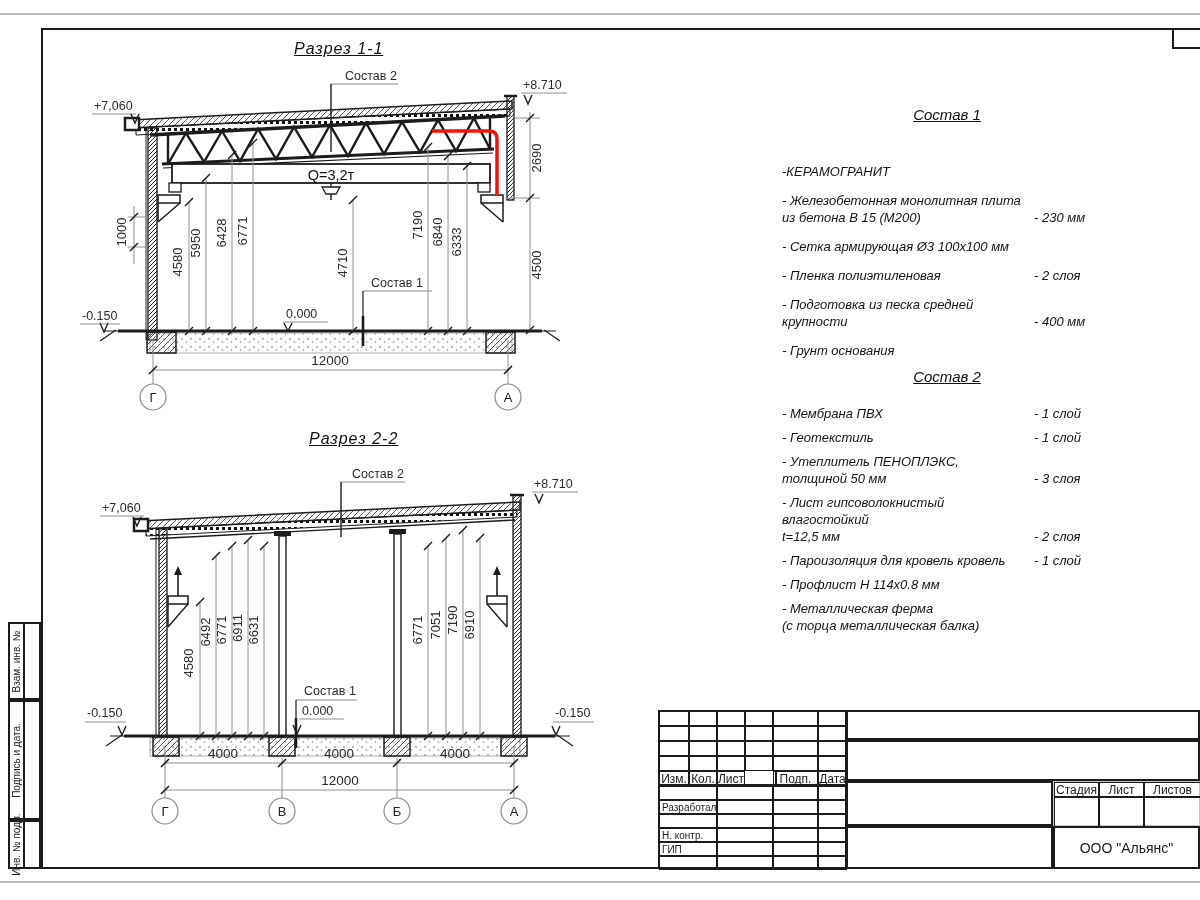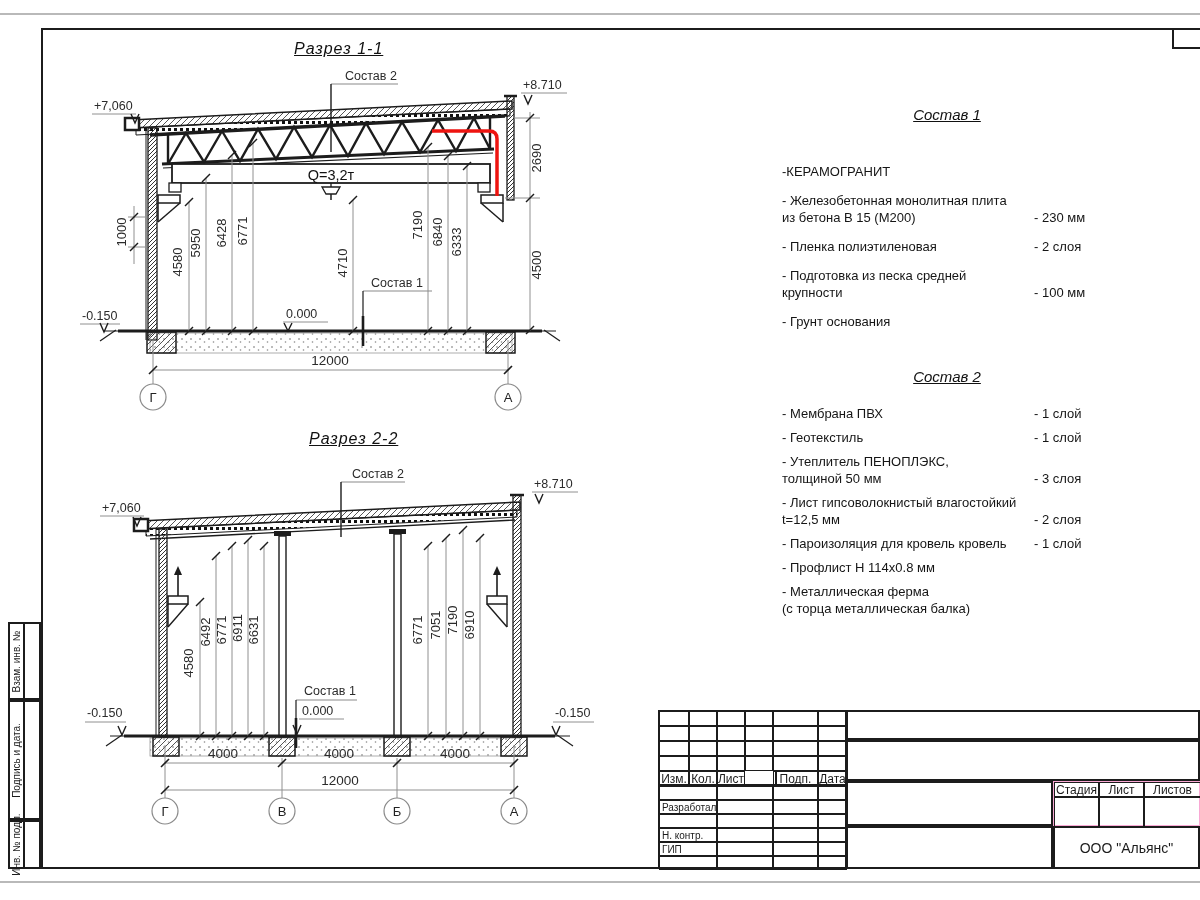--- a/index.html
+++ b/index.html
@@ -13,21 +13,21 @@
   .frame-top { position:absolute; left:41px; top:28px; width:1159px; height:2px; background:#1c1c1c; }
   .frame-left { position:absolute; left:41px; top:28px; width:2px; height:841px; background:#1c1c1c; }
   .frame-bottom { position:absolute; left:8px; top:867px; width:1192px; height:2px; background:#1c1c1c; }
   .corner-box { position:absolute; left:1172px; top:30px; width:28px; height:19px; border-left:2px solid #1c1c1c; border-bottom:2px solid #1c1c1c; }
 
   
   .sec-title { position:absolute; font-size:16px; font-style:italic; text-decoration:underline; letter-spacing:1px; color:#111; }
 
   
   .comp-title { position:absolute; width:330px; text-align:center; font-size:15px; font-style:italic; text-decoration:underline; color:#111; }
-  .comp-list { position:absolute; width:336px; display:flex; flex-direction:column; font-size:13px; color:#151515; }
+  .comp-list { position:absolute; width:336px; display:flex; flex-direction:column; font-size:13px; color:#151515;font-style:italic; }
   .comp-item { display:flex; }
   .comp-name { width:252px; white-space:pre-line; line-height:17px; }
   .comp-value { flex:1; display:flex; align-items:flex-end; line-height:17px; white-space:nowrap; }
   .gap12 { row-gap:12px; } .gap9 { row-gap:7px; }
 
   
   .tb-cell { position:absolute; border:2px solid #1c1c1c; }
   .tb-grid-top { position:absolute; left:658px; top:710px; width:188px; height:75px;
      display:grid; grid-template-columns:30px 28px 28px 28px 45px 29px; grid-template-rows:repeat(5,15px); border:1px solid #1c1c1c; }
   .tb-grid-bottom { position:absolute; left:658px; top:785px; width:188px; height:84px;
@@ -402,27 +402,31 @@
     <div class="comp-item">
       <div class="comp-name">-КЕРАМОГРАНИТ</div>
       <div class="comp-value"></div>
     </div>
     <div class="comp-item">
       <div class="comp-name">- Железобетонная  монолитная плита
 из бетона В 15 (М200)</div>
       <div class="comp-value">- 230 мм</div>
     </div>
     <div class="comp-item">
+      <div class="comp-name">- Сетка армирующая Ø3 100х100 мм</div>
+      <div class="comp-value"></div>
+    </div>
+    <div class="comp-item">
       <div class="comp-name">- Пленка полиэтиленовая</div>
       <div class="comp-value">-  2 слоя</div>
     </div>
     <div class="comp-item">
       <div class="comp-name">- Подготовка из песка средней
 крупности</div>
-      <div class="comp-value">- 100 мм</div>
+      <div class="comp-value">- 400 мм</div>
     </div>
     <div class="comp-item">
       <div class="comp-name">- Грунт основания</div>
       <div class="comp-value"></div>
     </div>
   </div>
 
   <div class="comp-title" style="left:782px; top:368px">Состав 2</div>
   <div class="comp-list gap9" style="left:782px; top:405px">
     <div class="comp-item">

